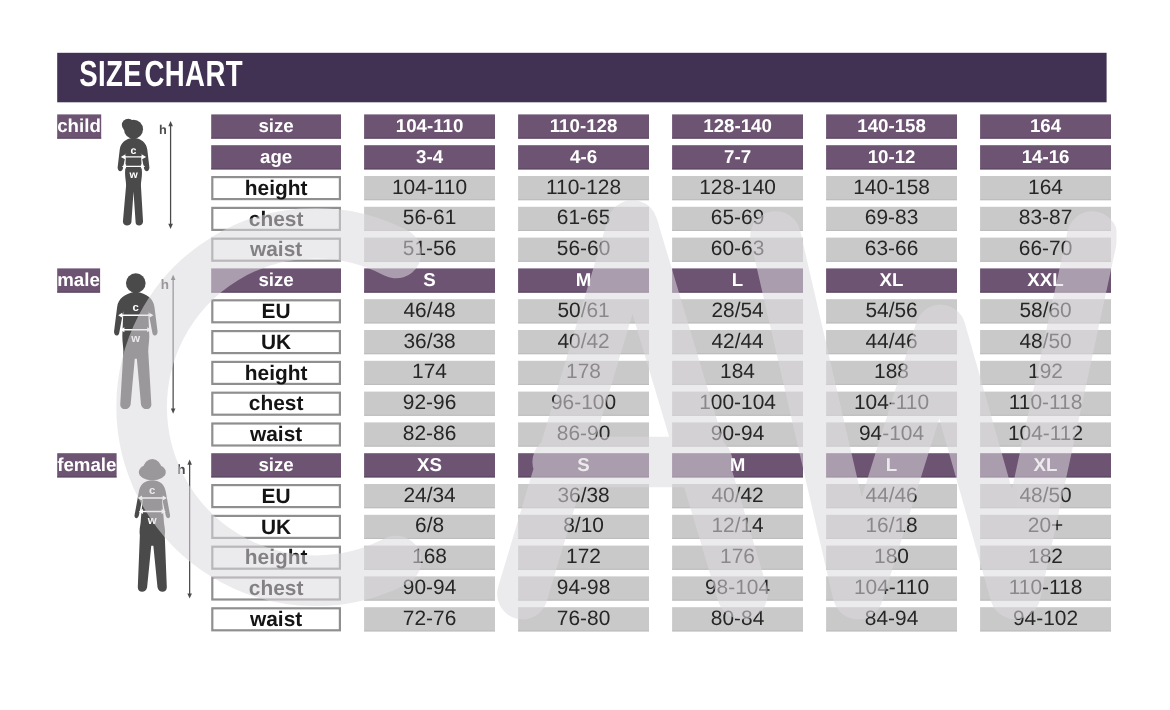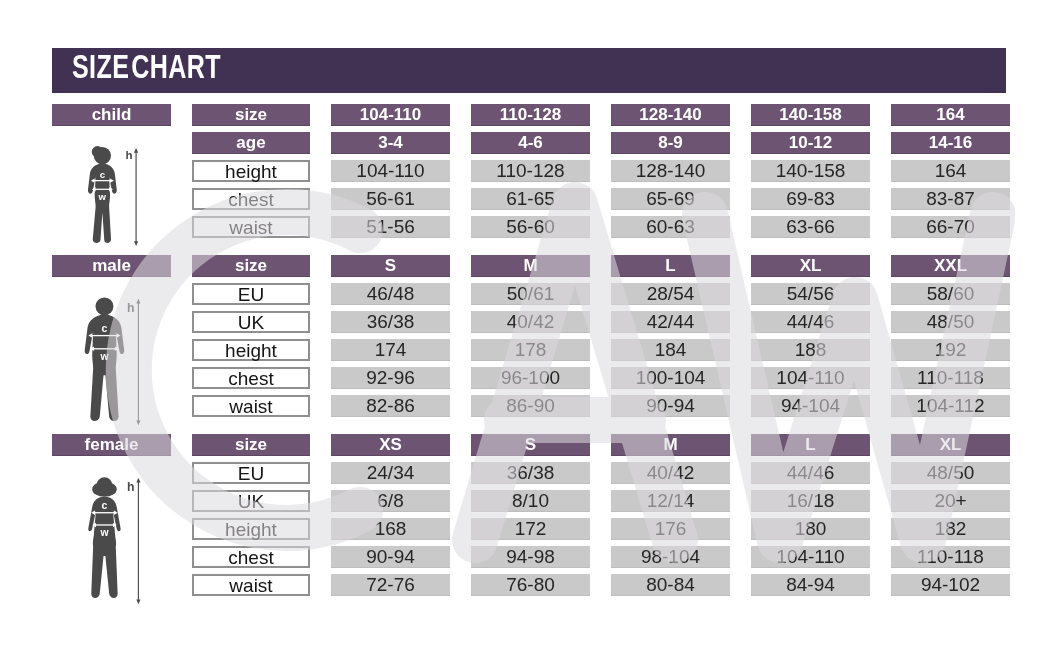--- a/index.html
+++ b/index.html
@@ -14,38 +14,38 @@
   }
   .titlebar .title-text{
     color:#ffffff;font-weight:700;font-size:33px;letter-spacing:0.5px;
     word-spacing:-7px;transform:scaleX(0.76);transform-origin:left center;
     margin-left:20px;white-space:nowrap;
   }
   .table-area{position:absolute;left:52px;top:104px;z-index:1;}
   .size-section{display:flex;}
   .size-section.child{margin-bottom:6px;}
   .size-section.male{margin-bottom:6px;}
-  .leftcol{width:119px;margin-right:21px;display:flex;flex-direction:column;gap:16px;}
+  .leftcol{width:119px;margin-right:21px;display:flex;flex-direction:row;}
   .figure-wrap{flex:1;display:flex;justify-content:center;align-items:flex-start;padding-top:3px;}
   .rows{
     display:grid;grid-template-columns:118px repeat(5,119px);
     grid-auto-rows:22px;column-gap:21px;row-gap:6px;
   }
   .cell{
     height:22px;box-sizing:border-box;display:flex;align-items:center;justify-content:center;
     line-height:1;white-space:nowrap;
   }
   .cell.purple{
     background:#6d5472;color:#ffffff;font-weight:700;font-size:17px;
     border-bottom:1px solid #5d4662;
   }
   .section-label{height:22px;font-size:18px;}
   .cell.boxed{
     background:#ffffff;border:2px solid #8f8f8f;color:#141414;
-    font-weight:400;font-size:19px;
+    font-weight:700;font-size:19px;
   }
   .cell.gray{
     background:#c9c9c9;color:#262626;font-weight:400;font-size:19px;
     border-bottom:1px solid #bdbdbd;
   }
   .watermark{
     position:absolute;left:55px;top:135px;z-index:5;pointer-events:none;opacity:0.55;
   }
   svg text{font-family:"Liberation Sans","DejaVu Sans",sans-serif;}
 </style>
@@ -102,21 +102,21 @@
     <div class="rows">
         <div class="cell purple">size</div>
         <div class="cell purple">104-110</div>
         <div class="cell purple">110-128</div>
         <div class="cell purple">128-140</div>
         <div class="cell purple">140-158</div>
         <div class="cell purple">164</div>
         <div class="cell purple">age</div>
         <div class="cell purple">3-4</div>
         <div class="cell purple">4-6</div>
-        <div class="cell purple">8-9</div>
+        <div class="cell purple">7-7</div>
         <div class="cell purple">10-12</div>
         <div class="cell purple">14-16</div>
         <div class="cell boxed">height</div>
         <div class="cell gray">104-110</div>
         <div class="cell gray">110-128</div>
         <div class="cell gray">128-140</div>
         <div class="cell gray">140-158</div>
         <div class="cell gray">164</div>
         <div class="cell boxed">chest</div>
         <div class="cell gray">56-61</div>

